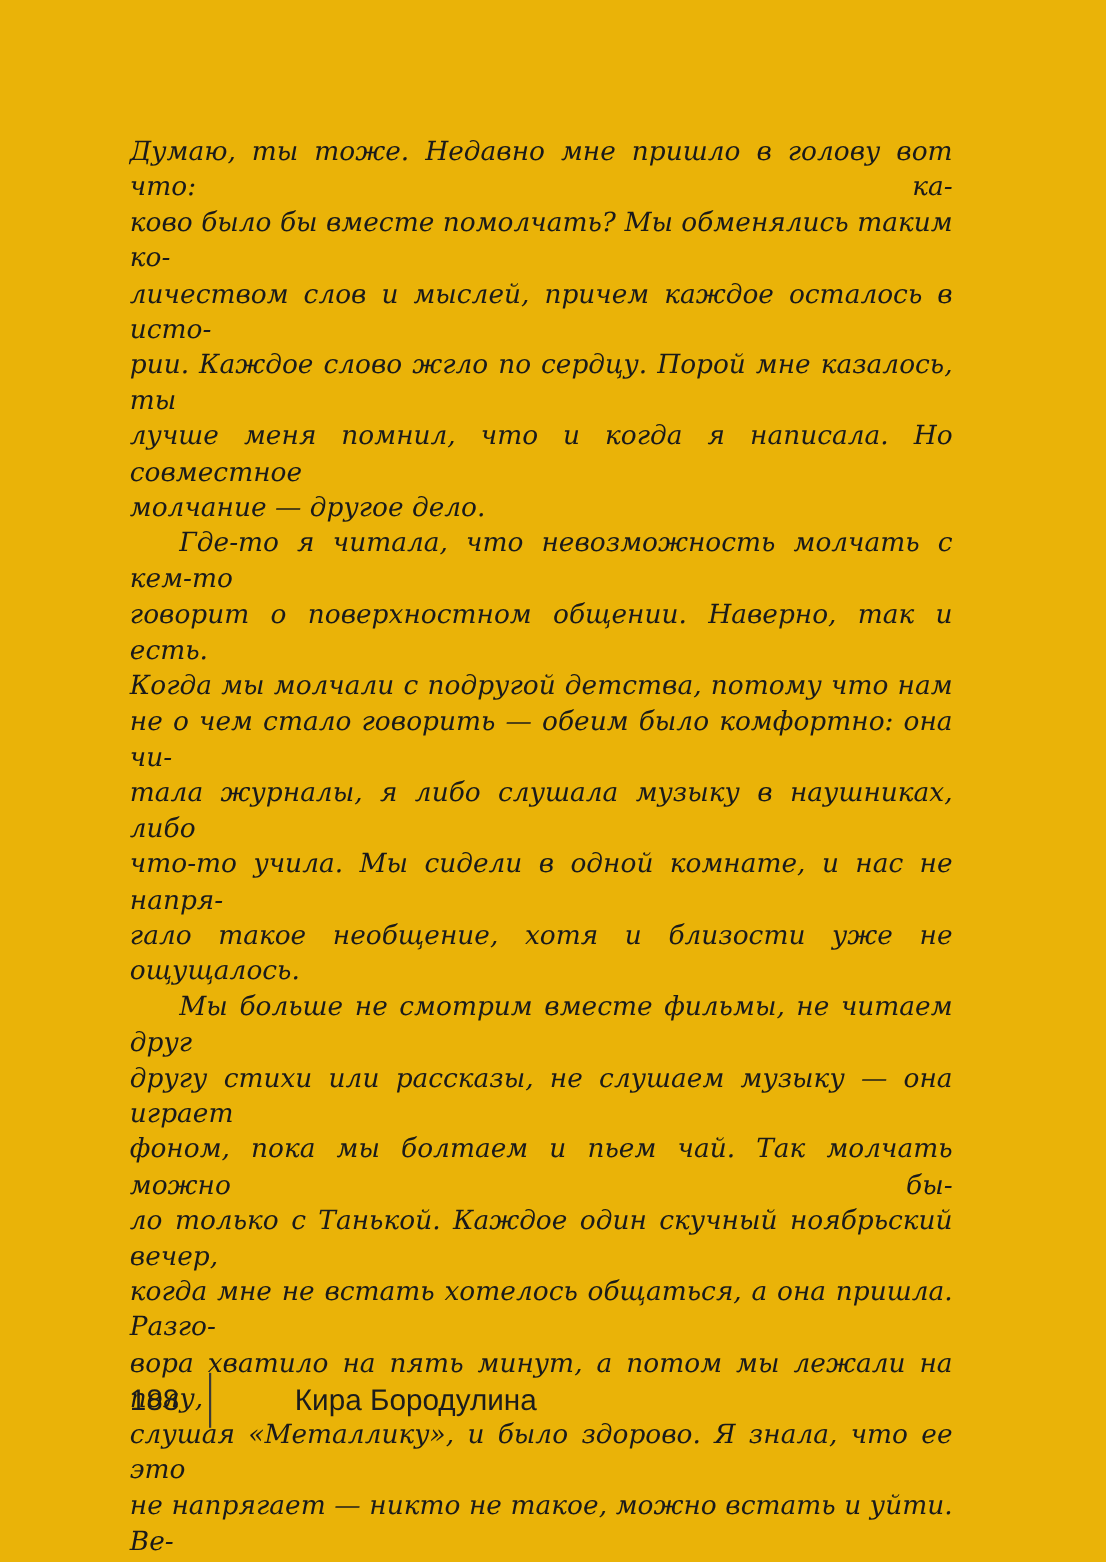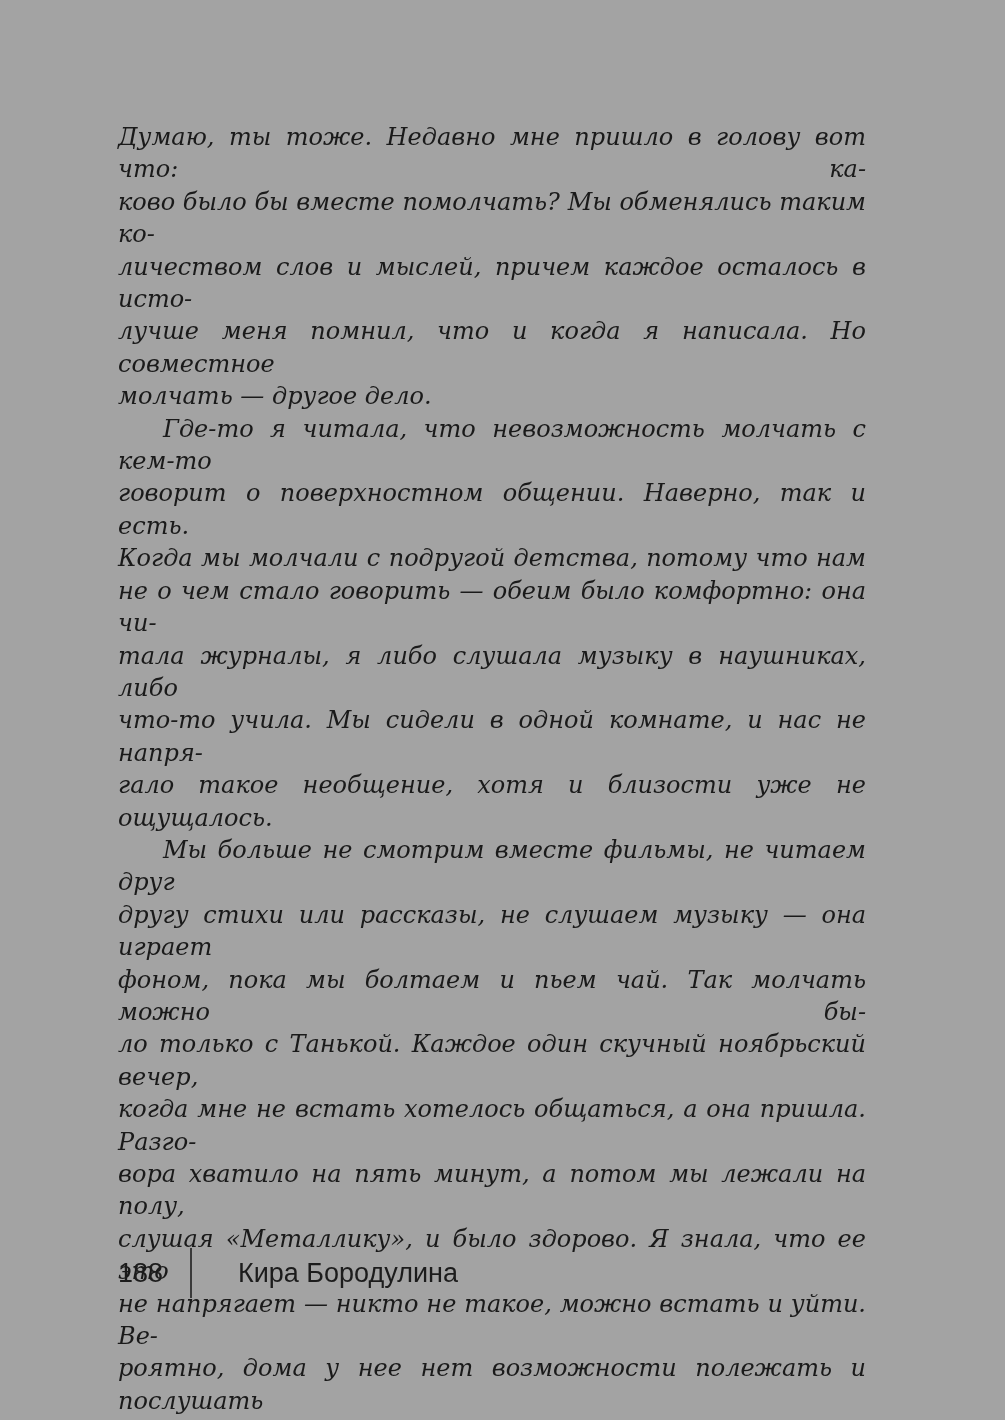--- a/index.html
+++ b/index.html
@@ -52,33 +52,35 @@
   }
   .divider {
     width: 2px;
     height: 50px;
     background: #3a3a3a;
     margin-right: 46px;
     flex: 0 0 auto;
   }
   .author {
     font-size: 27px;
+    margin-left: 30px;
   }
 </style>
 </head>
 <body>
 
-<div class="page" style="background: #a3a3a3;">
+<div class="page" style="background: #eab308;">
   <div class="text-block" style="color: rgb(26, 26, 26);">
       <div class="para">
         <div class="line">Думаю, ты тоже. Недавно мне пришло в голову вот что: ка-</div>
         <div class="line">ково было бы вместе помолчать? Мы обменялись таким ко-</div>
         <div class="line">личеством слов и мыслей, причем каждое осталось в исто-</div>
+        <div class="line">рии. Каждое слово жгло по сердцу. Порой мне казалось, ты</div>
         <div class="line">лучше меня помнил, что и когда я написала. Но совместное</div>
-        <div class="line last">молчать — другое дело.</div>
+        <div class="line last">молчание — другое дело.</div>
       </div>
       <div class="para indent">
         <div class="line">Где-то я читала, что невозможность молчать с кем-то</div>
         <div class="line">говорит о поверхностном общении. Наверно, так и есть.</div>
         <div class="line">Когда мы молчали с подругой детства, потому что нам</div>
         <div class="line">не о чем стало говорить — обеим было комфортно: она чи-</div>
         <div class="line">тала журналы, я либо слушала музыку в наушниках, либо</div>
         <div class="line">что-то учила. Мы сидели в одной комнате, и нас не напря-</div>
         <div class="line last">гало такое необщение, хотя и близости уже не ощущалось.</div>
       </div>

